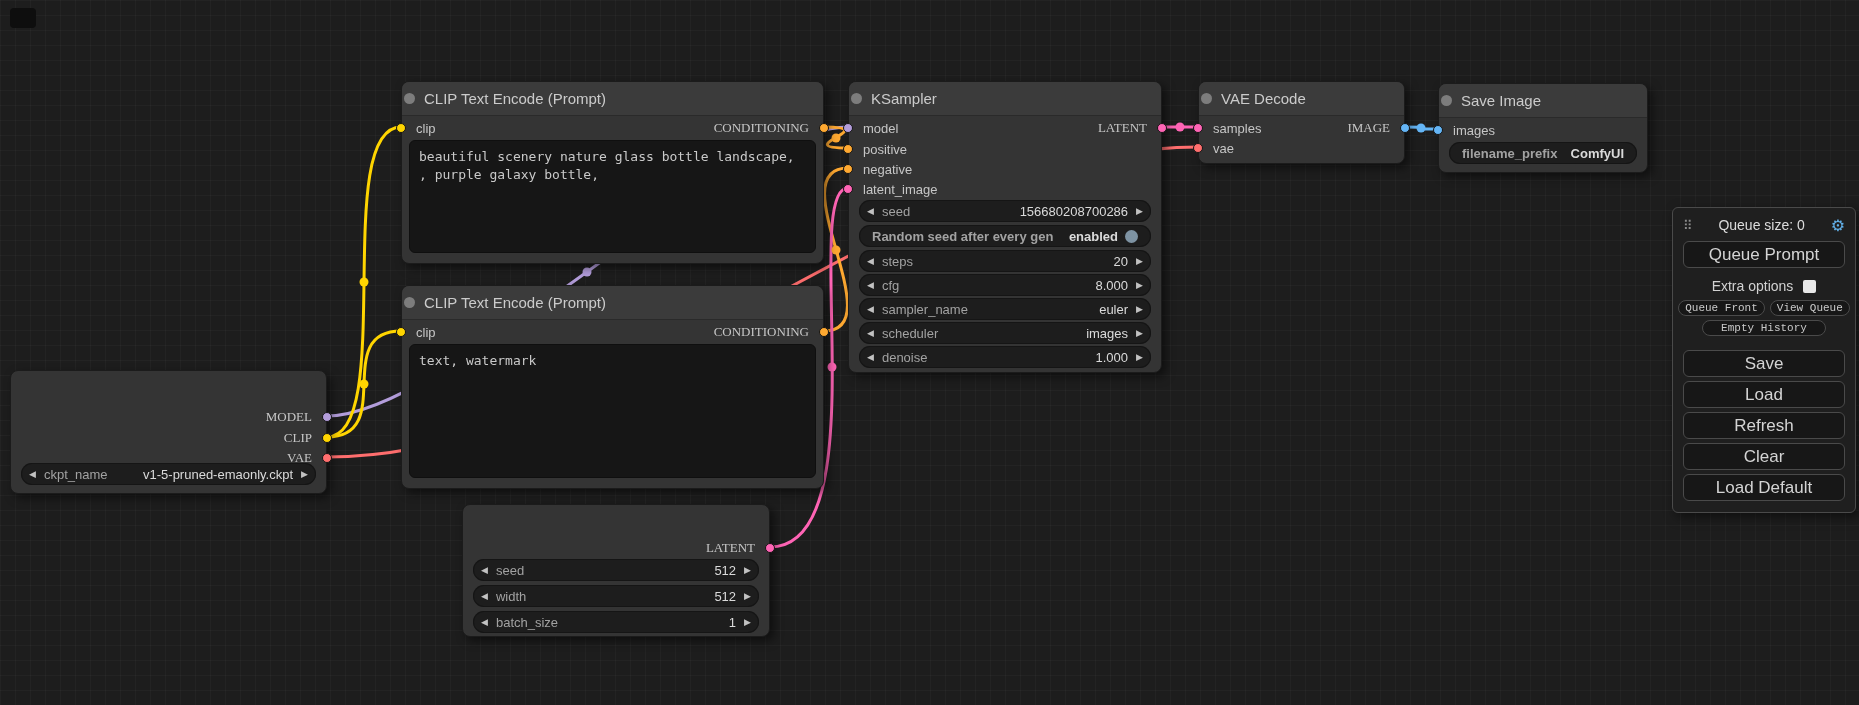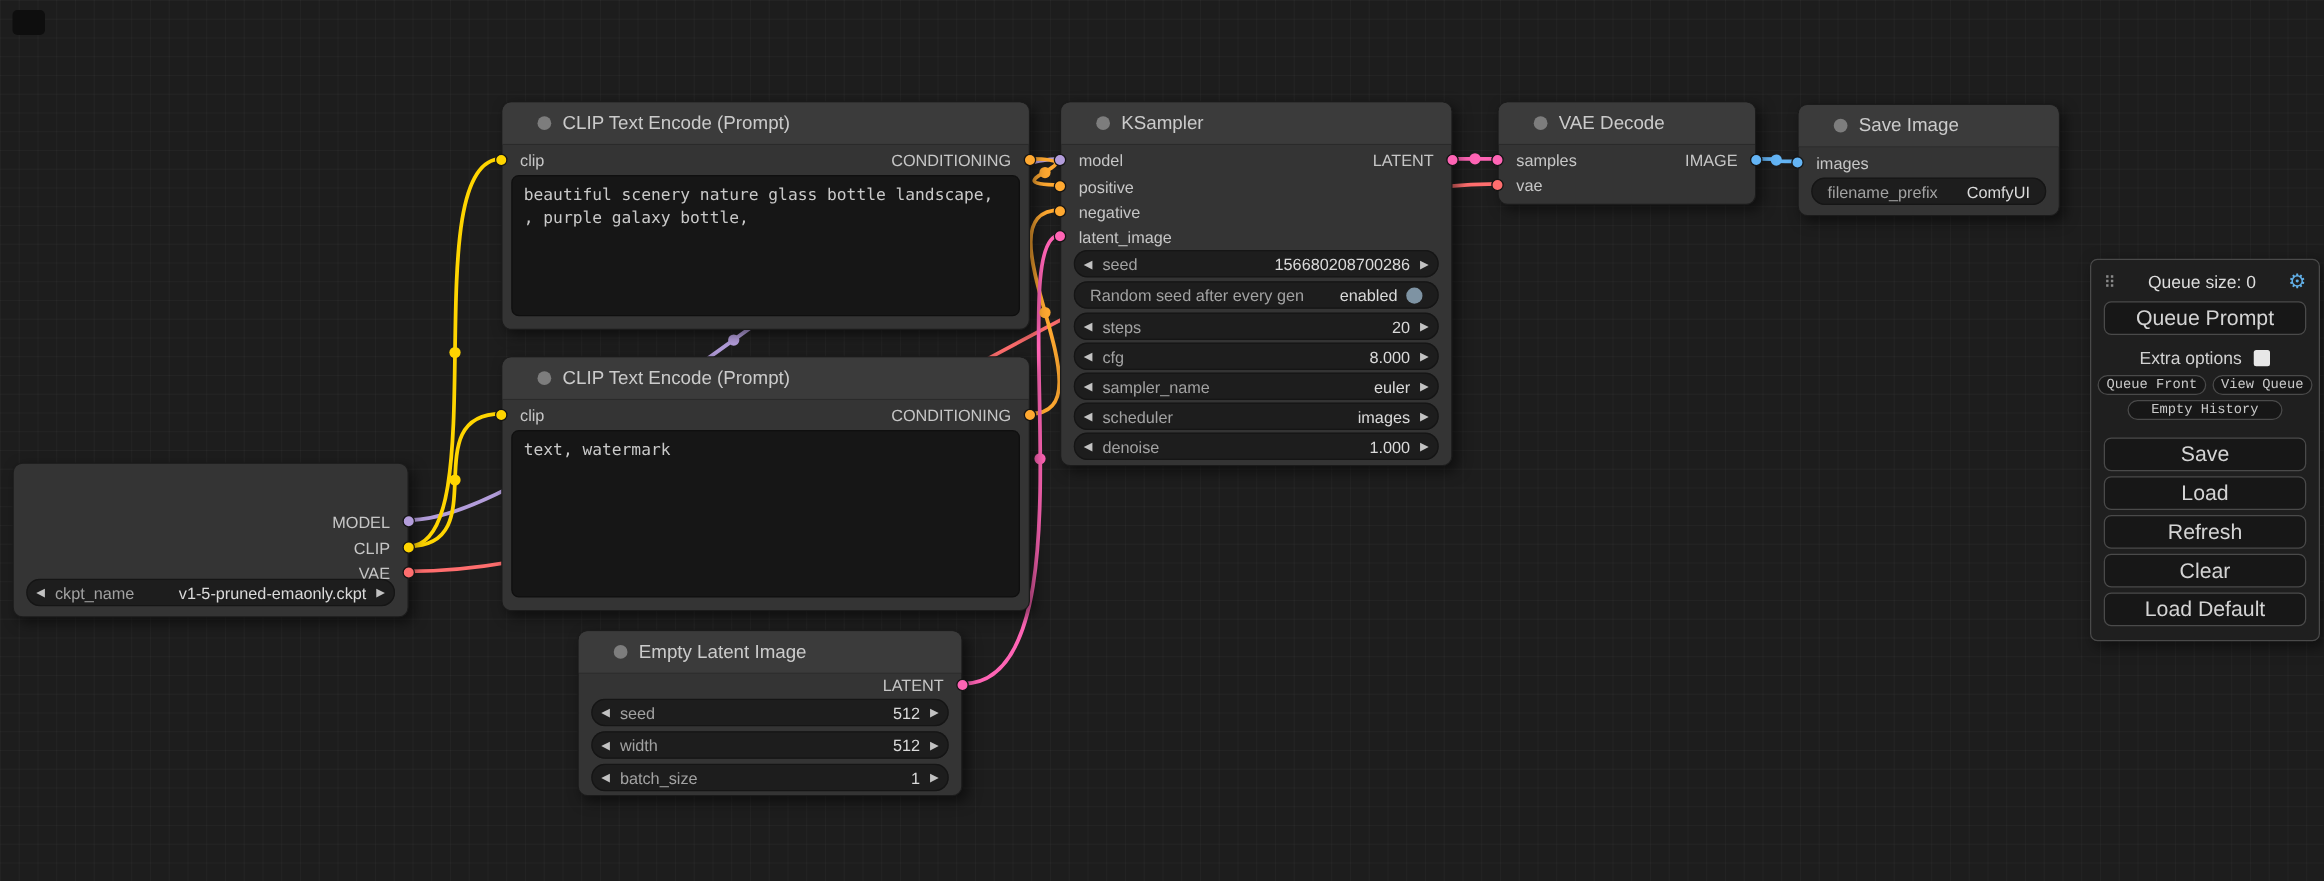--- a/index.html
+++ b/index.html
@@ -13,42 +13,42 @@
     font-family:"Liberation Sans",sans-serif;
     -webkit-font-smoothing:antialiased;
   }
   svg.wires{position:absolute;left:0;top:0;z-index:1;}
   svg.wires path{fill:none;stroke-width:3;stroke-linecap:round;}
 
   .corner{position:absolute;left:10px;top:8px;width:26px;height:20px;background:#0e0e0e;border-radius:4px;z-index:2;}
 
   .node{position:absolute;background:#343434;border:1px solid #1b1b1b;border-radius:8px;
         box-shadow:4px 4px 10px rgba(0,0,0,.5);z-index:2;box-sizing:border-box;}
-  .node-title{height:34px;display:flex;align-items:center;gap:9px;padding:0 28px;
+  .node-title{height:34px;display:flex;align-items:center;gap:9px;padding:0 2px;
         background:#3b3b3b;border-radius:7px 7px 0 0;border-bottom:1px solid #2a2a2a;
         font-size:15px;color:#cbcbcb;box-sizing:border-box;}
   .tdot{width:11px;height:11px;border-radius:50%;background:#7d7d7d;flex:0 0 auto;}
 
   .srow{position:absolute;left:0;right:0;height:20px;display:flex;align-items:center;
         padding:0 14px;font-size:13px;color:#c6c6c6;box-sizing:border-box;}
-  .srow .right{margin-left:auto;}
+  .srow .right{margin-left:auto;font-family:Liberation Serif, serif;}
 
   .dot{position:absolute;width:10px;height:10px;border-radius:50%;border:1px solid #141414;
        box-sizing:border-box;z-index:3;}
   .dot.in{left:-6px;}
   .dot.out{right:-6px;}
 
   .widget{position:absolute;left:10px;right:10px;height:22px;border-radius:11px;background:#1d1d1d;
           display:flex;align-items:center;font-size:13px;box-shadow:inset 0 0 0 1px #151515;
           box-sizing:border-box;cursor:pointer;}
   .widget .arrow{color:#c2c2c2;font-size:9px;line-height:1;padding:0 8px;}
   .widget .wlabel{color:#a2a2a2;white-space:nowrap;}
   .widget .wspacer{flex:1;}
   .widget .wvalue{color:#dadada;white-space:nowrap;}
-  .widget.noarrow{padding:0 13px;}
+  .widget.noarrow{padding:0 13px;font-weight:bold;}
   .toggle-dot{width:13px;height:13px;border-radius:50%;margin-left:7px;flex:0 0 auto;}
 
   .node-text{position:absolute;left:7px;right:7px;background:#161616;border:1px solid #0f0f0f;
              border-radius:6px;color:#c9c9c9;font-family:"DejaVu Sans Mono",monospace;
              font-size:13px;line-height:1.4;padding:7px 9px;white-space:pre-wrap;
              box-sizing:border-box;overflow:hidden;}
 
   
   .qpanel{position:absolute;left:1672px;top:207px;width:184px;z-index:4;
           background:#1f1f1f;border:1px solid #4a4a4a;border-radius:6px;
@@ -143,24 +143,20 @@
     <div class="srow" style="top:36px;">
       <span>clip</span>
       <span class="right">CONDITIONING</span>
     </div>
     <div class="node-text" style="top:58px;bottom:10px;">text, watermark</div>
     <span class="dot in" style="top: 41px; background-color: rgb(255, 213, 0);"></span>
     <span class="dot out" style="top: 41px; background-color: rgb(255, 169, 49);"></span>
   </div>
 
   <div class="node" style="left:462px;top:504px;width:308px;height:133px;">
-    <div class="node-title">
-      <span class="tdot"></span>
-      <span>Empty Latent Image</span>
-    </div>
     <div class="srow" style="top:34px;height:18px;">
         <span class="right">LATENT</span>
       </div>
     <div class="widget" style="top:54px;">
       <span class="arrow">◀</span>
       <span class="wlabel">seed</span>
       <span class="wspacer"></span>
       <span class="wvalue">512</span>
       <span class="arrow">▶</span>
     </div>

